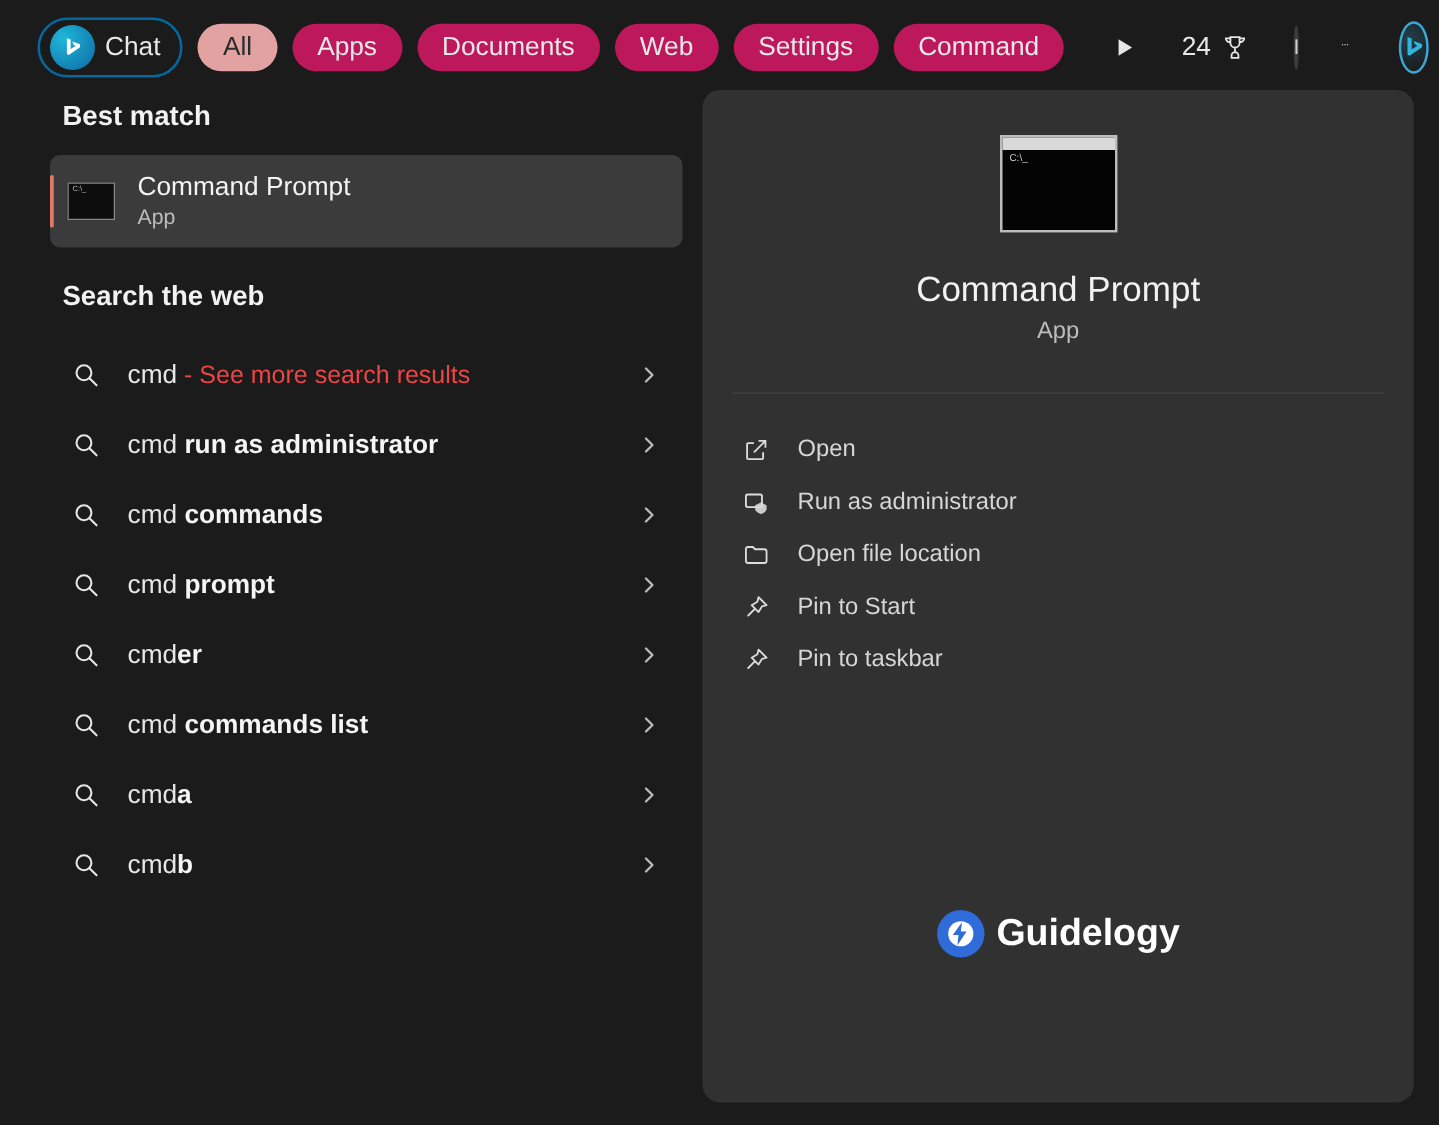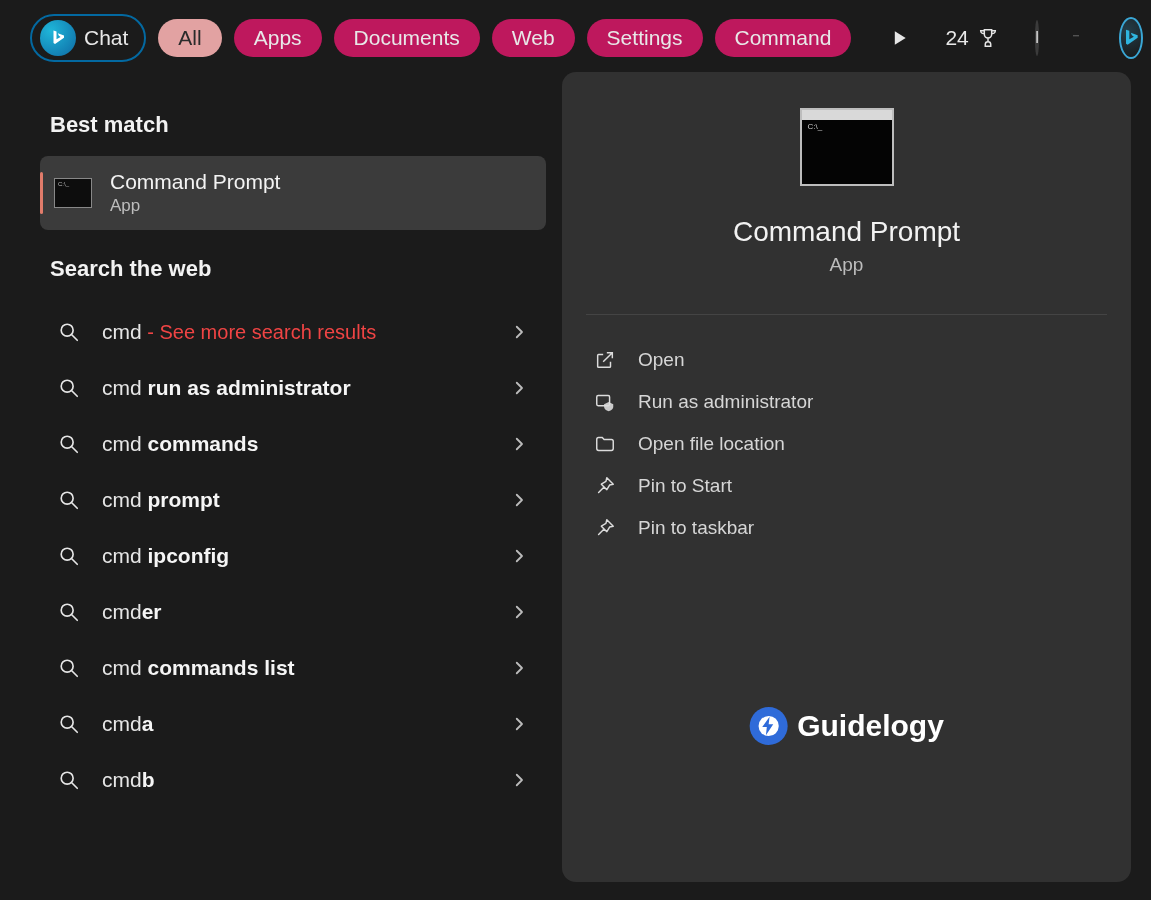--- a/index.html
+++ b/index.html
@@ -19,21 +19,21 @@
   .rewards { display:flex; align-items:center; gap:8px; font-size:21px; color:#e8e8e8; }
   .rewards svg { width:22px; height:22px; }
 
   .avatar { width:36px; height:36px; border-radius:50%; background:#3b3b3b; color:#cfcfcf; display:flex; align-items:center; justify-content:center; font-size:17px; margin-left:24px; cursor:pointer; }
   .more { width:36px; height:36px; display:flex; align-items:center; justify-content:center; color:#e6e6e6; font-size:22px; cursor:pointer; letter-spacing:3px; margin-left:14px; }
   .bing-right { width:42px; height:42px; border-radius:50%; border:2px solid #3aa7d6; display:flex; align-items:center; justify-content:center; margin-left:20px; background:radial-gradient(circle at 30% 30%, rgba(60,167,214,0.25), rgba(0,0,0,0.1)); cursor:pointer; }
   .bing-right svg { width:20px; height:20px; }
 
   
   .main { display:flex; padding:0 20px 0 36px; gap:16px; height:810px; }
-  .leftcol { width:510px;margin-top:32px; }
+  .leftcol { width:510px; }
   .rightcol { flex:1; background:#313131; border-radius:14px; padding:36px 24px 24px 24px; position:relative; }
 
   .section-title { font-size:22px; font-weight:600; color:#f2f2f2; margin:8px 14px 18px 14px; }
 
   .best-match { background:#3b3b3b; border-radius:8px; padding:14px 14px 14px 14px; display:flex; align-items:center; gap:18px; position:relative; cursor:pointer; margin-left:4px; }
   .best-match::before { content:""; position:absolute; left:0; top:16px; bottom:16px; width:3px; background:#e07b6a; border-radius:3px; }
   .bm-icon { width:38px; height:30px; background:#0d0d0d; border:1px solid #888; display:flex; align-items:flex-start; justify-content:flex-start; padding:2px 3px; }
   .bm-icon span { font-size:6px; color:#bbb; }
   .bm-text .title { font-size:21px; color:#f3f3f3; }
   .bm-text .sub { font-size:17px; color:#bdbdbd; margin-top:2px; }
@@ -52,21 +52,21 @@
   .preview-icon .titlebar { position:absolute; top:0; left:0; right:0; height:10px; background:#d9d9d9; }
   .preview-icon span { position:relative; font-size:8px; color:#ccc; margin-top:8px; }
   .preview-title { text-align:center; font-size:28px; color:#f2f2f2; margin-top:30px; }
   .preview-sub { text-align:center; font-size:19px; color:#bcbcbc; margin-top:6px; }
   .divider { height:1px; background:#444; margin:38px 0 24px 0; }
 
   .action { display:flex; align-items:center; gap:22px; padding:10px 8px; cursor:pointer; border-radius:6px; }
   .action .ai { width:22px; height:22px; flex-shrink:0; color:#dcdcdc; }
   .action .al { font-size:19px; color:#d6d6d6;text-align:right; }
 
-  .watermark { position:absolute; left:50%; transform:translateX(-50%); top:635px; display:flex; align-items:center; gap:10px; }
+  .watermark { position:absolute; left:50%; transform:translateX(-50%); top:656px; display:flex; align-items:center; gap:10px; }
   .watermark .wcircle { width:38px; height:38px; border-radius:50%; background:#2f6bd9; display:flex; align-items:center; justify-content:center; }
   .watermark .wcircle svg { width:22px; height:22px; }
   .watermark .wtxt { font-size:30px; font-weight:700; color:#ffffff; }
 
   svg { display:block; }
 </style>
 </head>
 <body>
 
 <div class="topbar">
@@ -182,30 +182,20 @@
           <div class="label"><span class="pre">cmd </span><span class="post">prompt</span></div>
           <svg class="chev" viewBox="0 0 24 24">
             <path fill="none" stroke="#bcbcbc" stroke-width="2.4" stroke-linecap="round" stroke-linejoin="round" d="M9 5l7 7-7 7"></path>
           </svg>
         </div>
         <div class="web-item">
           <svg class="si" viewBox="0 0 24 24">
             <circle cx="10" cy="10" r="6.5" fill="none" stroke="#e6e6e6" stroke-width="1.8"></circle>
             <line x1="15" y1="15" x2="21" y2="21" stroke="#e6e6e6" stroke-width="1.8" stroke-linecap="round"></line>
           </svg>
-          <div class="label"><span class="pre">cmd </span><span class="post">ipconfig</span></div>
-          <svg class="chev" viewBox="0 0 24 24">
-            <path fill="none" stroke="#bcbcbc" stroke-width="2.4" stroke-linecap="round" stroke-linejoin="round" d="M9 5l7 7-7 7"></path>
-          </svg>
-        </div>
-        <div class="web-item">
-          <svg class="si" viewBox="0 0 24 24">
-            <circle cx="10" cy="10" r="6.5" fill="none" stroke="#e6e6e6" stroke-width="1.8"></circle>
-            <line x1="15" y1="15" x2="21" y2="21" stroke="#e6e6e6" stroke-width="1.8" stroke-linecap="round"></line>
-          </svg>
           <div class="label"><span class="pre">cmd</span><span class="post">er</span></div>
           <svg class="chev" viewBox="0 0 24 24">
             <path fill="none" stroke="#bcbcbc" stroke-width="2.4" stroke-linecap="round" stroke-linejoin="round" d="M9 5l7 7-7 7"></path>
           </svg>
         </div>
         <div class="web-item">
           <svg class="si" viewBox="0 0 24 24">
             <circle cx="10" cy="10" r="6.5" fill="none" stroke="#e6e6e6" stroke-width="1.8"></circle>
             <line x1="15" y1="15" x2="21" y2="21" stroke="#e6e6e6" stroke-width="1.8" stroke-linecap="round"></line>
           </svg>

